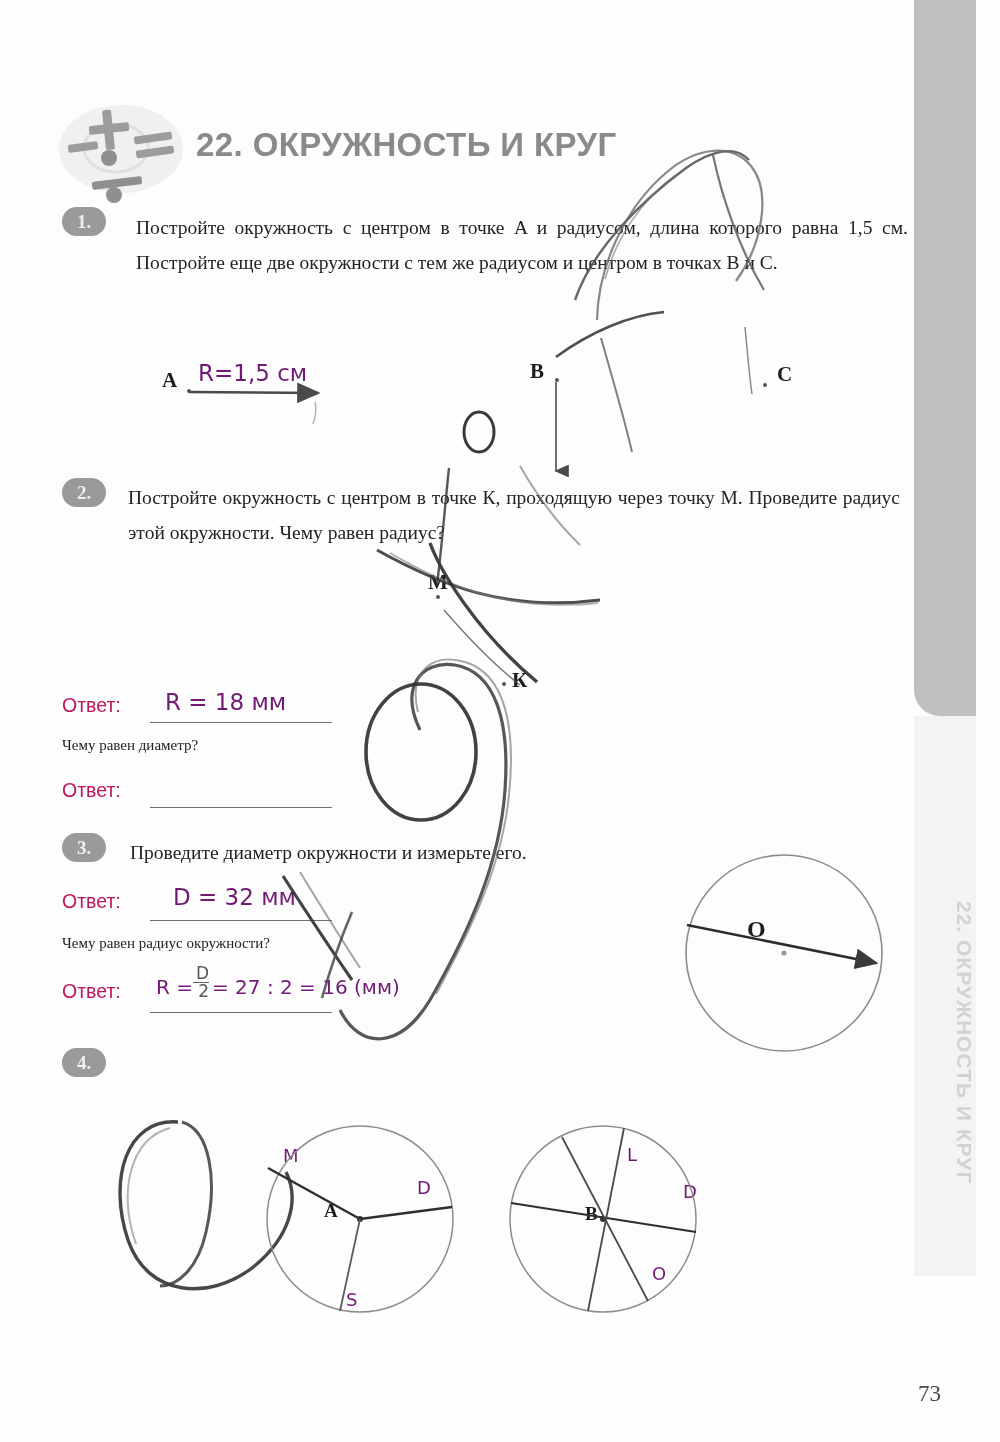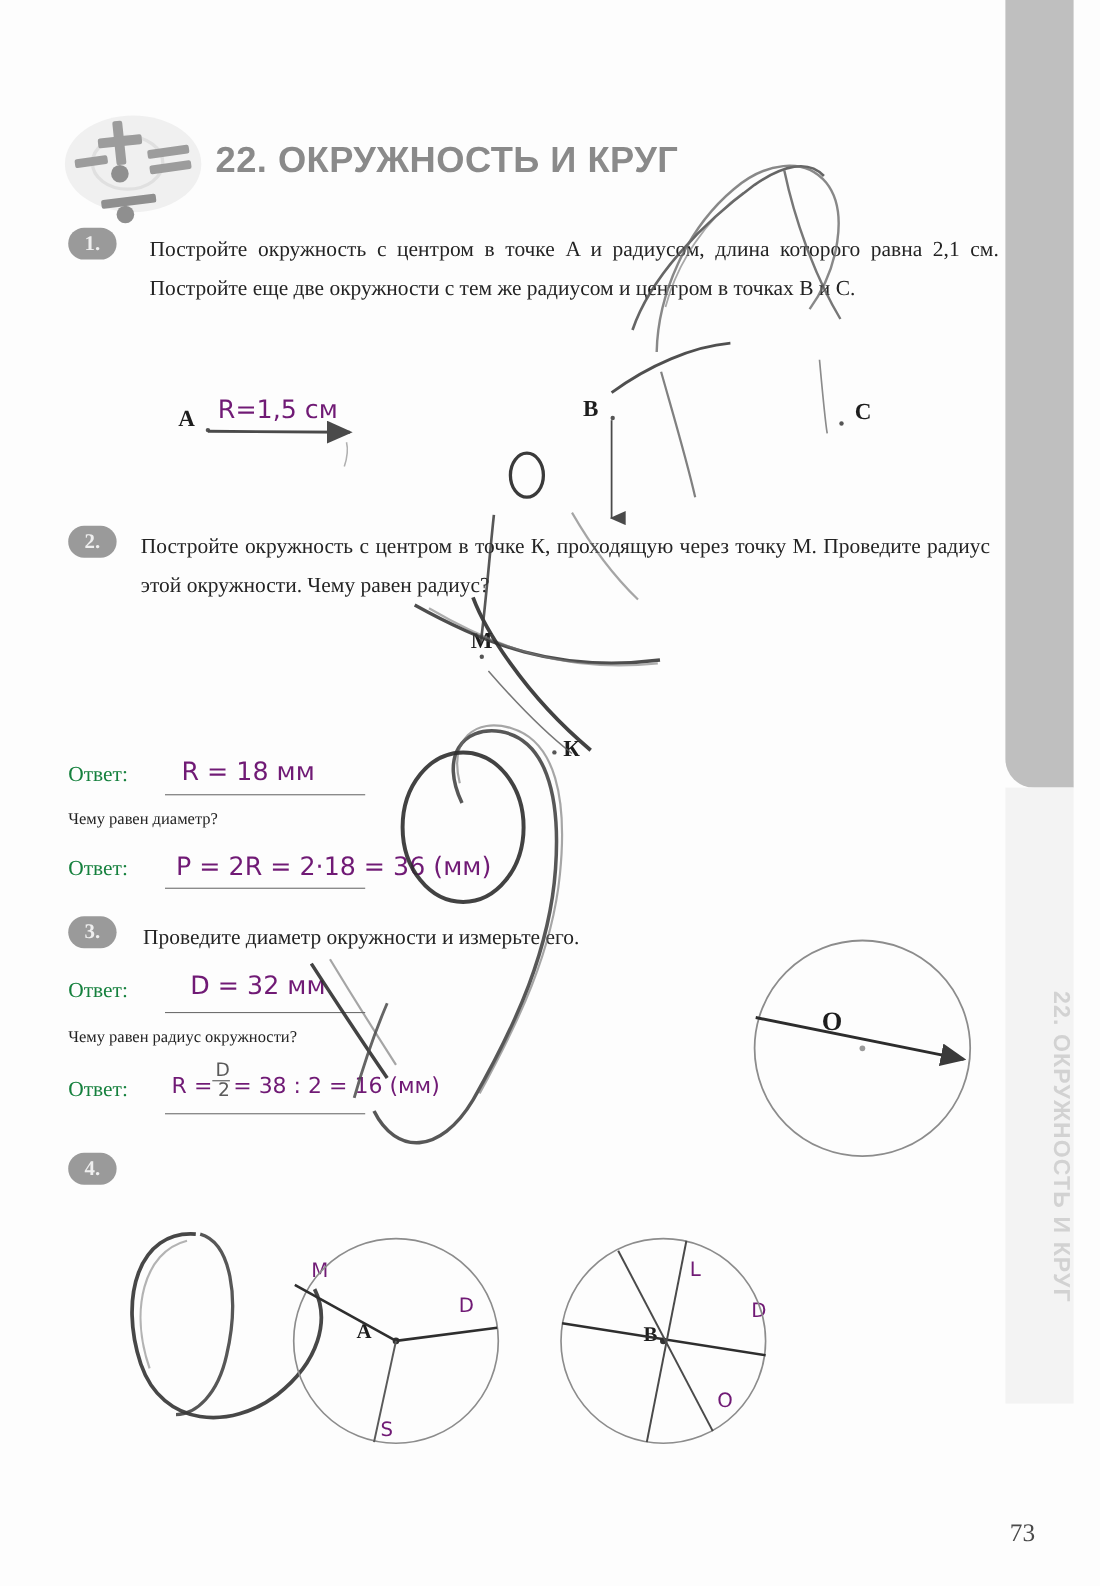--- a/index.html
+++ b/index.html
@@ -101,23 +101,23 @@
   .task-text {
     position: absolute;
     font-family: "Liberation Serif", serif;
     font-size: 19.5px;
     line-height: 35px;
     color: #232323;
     text-align: justify;
   }
   .answer-label {
     position: absolute;
-    font-family: Liberation Serif, serif;
+    font-family: Liberation Sans, sans-serif;
     font-size: 19.5px;
-    color: #15803d;
+    color: #be185d;
   }
   .question-line {
     position: absolute;
     font-family: "Liberation Serif", serif;
     font-size: 15px;
     color: #232323;
     white-space: nowrap;
   }
   .answer-rule {
     position: absolute;
@@ -188,21 +188,21 @@
       <rect x="78" y="38" width="38" height="8" rx="2" fill="#9c9c9c" transform="rotate(-8 97 42)"></rect>
       <rect x="80" y="52" width="38" height="8" rx="2" fill="#9c9c9c" transform="rotate(-8 99 56)"></rect>
       <circle cx="53" cy="62" r="8" fill="#8f8f8f"></circle>
       <rect x="36" y="83" width="50" height="8" rx="2" fill="#8f8f8f" transform="rotate(-7 61 87)"></rect>
       <circle cx="58" cy="99" r="8" fill="#8f8f8f"></circle>
     </svg>
   </div>
   <div class="chapter-title">22. ОКРУЖНОСТЬ И КРУГ</div>
 
   <div class="task-num" style="left:62px; top:207px;">1.</div>
-  <div class="task-text" style="left:136px; top:210px; width:772px; text-indent:0;">Постройте окружность с центром в точке A и радиусом, длина которого равна 2,1 см. Постройте еще две окружности с тем же радиусом и центром в точках B и C.</div>
+  <div class="task-text" style="left:136px; top:210px; width:772px; text-indent:0;">Постройте окружность с центром в точке A и радиусом, длина которого равна 1,5 см. Постройте еще две окружности с тем же радиусом и центром в точках B и C.</div>
 
   <div class="pt-label" style="left:162px; top:368px;">A</div>
   <div class="pt-dot" style="left:187px; top:389px;"></div>
 
   <div class="pt-label" style="left:530px; top:359px;">B</div>
   <div class="pt-dot" style="left:555px; top:378px;"></div>
 
   <div class="pt-label" style="left:777px; top:362px;">C</div>
   <div class="pt-dot" style="left:763px; top:383px;"></div>
 
@@ -218,41 +218,40 @@
   <div class="pt-dot" style="left:502px; top:682px;"></div>
 
   <div class="answer-label" style="left:62px; top:694px;">Ответ:</div>
   <div class="answer-rule" style="left:150px; top:722px; width:182px;"></div>
   <div class="hand" style="left:165px; top:689px;">R = 18 мм</div>
 
   <div class="question-line" style="left:62px; top:737px;">Чему равен диаметр?</div>
 
   <div class="answer-label" style="left:62px; top:779px;">Ответ:</div>
   <div class="answer-rule" style="left:150px; top:807px; width:182px;"></div>
-  <div class="hand" style="left:160px; top:775px;">P = 2R = 2·18 = 36 (мм)</div>
 
   <div class="task-num" style="left:62px; top:833px;">3.</div>
   <div class="task-text" style="left:130px; top:835px; width:560px;">Проведите диаметр окружности и измерьте его.</div>
 
   <div class="answer-label" style="left:62px; top:890px;">Ответ:</div>
   <div class="answer-rule" style="left:150px; top:920px; width:182px;"></div>
   <div class="hand" style="left:173px; top:884px;">D = 32 мм</div>
 
   <div class="question-line" style="left:62px; top:935px;">Чему равен радиус окружности?</div>
 
   <div class="answer-label" style="left:62px; top:980px;">Ответ:</div>
   <div class="answer-rule" style="left:150px; top:1012px; width:182px;"></div>
   <div class="hand hand-sm" style="left:156px; top:975px;">R = </div>
   <div style="position:absolute; left:193px; top:966px; width:16px; text-align:right;
               font-family:'DejaVu Sans',sans-serif; color:#5a5a5a; font-size:17px; line-height:15px;">
     <span>D</span>
     <div style="border-top:1px solid #5a5a5a; margin:1px 0;"></div>
     <span>2</span>
   </div>
-  <div class="hand hand-sm" style="left:212px; top:975px;"> = 38 : 2 = 16 (мм)</div>
+  <div class="hand hand-sm" style="left:212px; top:975px;"> = 27 : 2 = 16 (мм)</div>
 
   <div class="pt-label" style="left:747px; top:916px; font-size:24px;">O</div>
 
   <div class="task-num" style="left:62px; top:1048px;">4.</div>
 
   <div class="pt-label" style="left:324px; top:1200px; font-size:19px;">A</div>
   <div class="hand hand-sm" style="left:283px; top:1145px; font-size:18px;">M</div>
   <div class="hand hand-sm" style="left:417px; top:1177px; font-size:18px;">D</div>
   <div class="hand hand-sm" style="left:346px; top:1289px; font-size:18px;">S</div>
 

